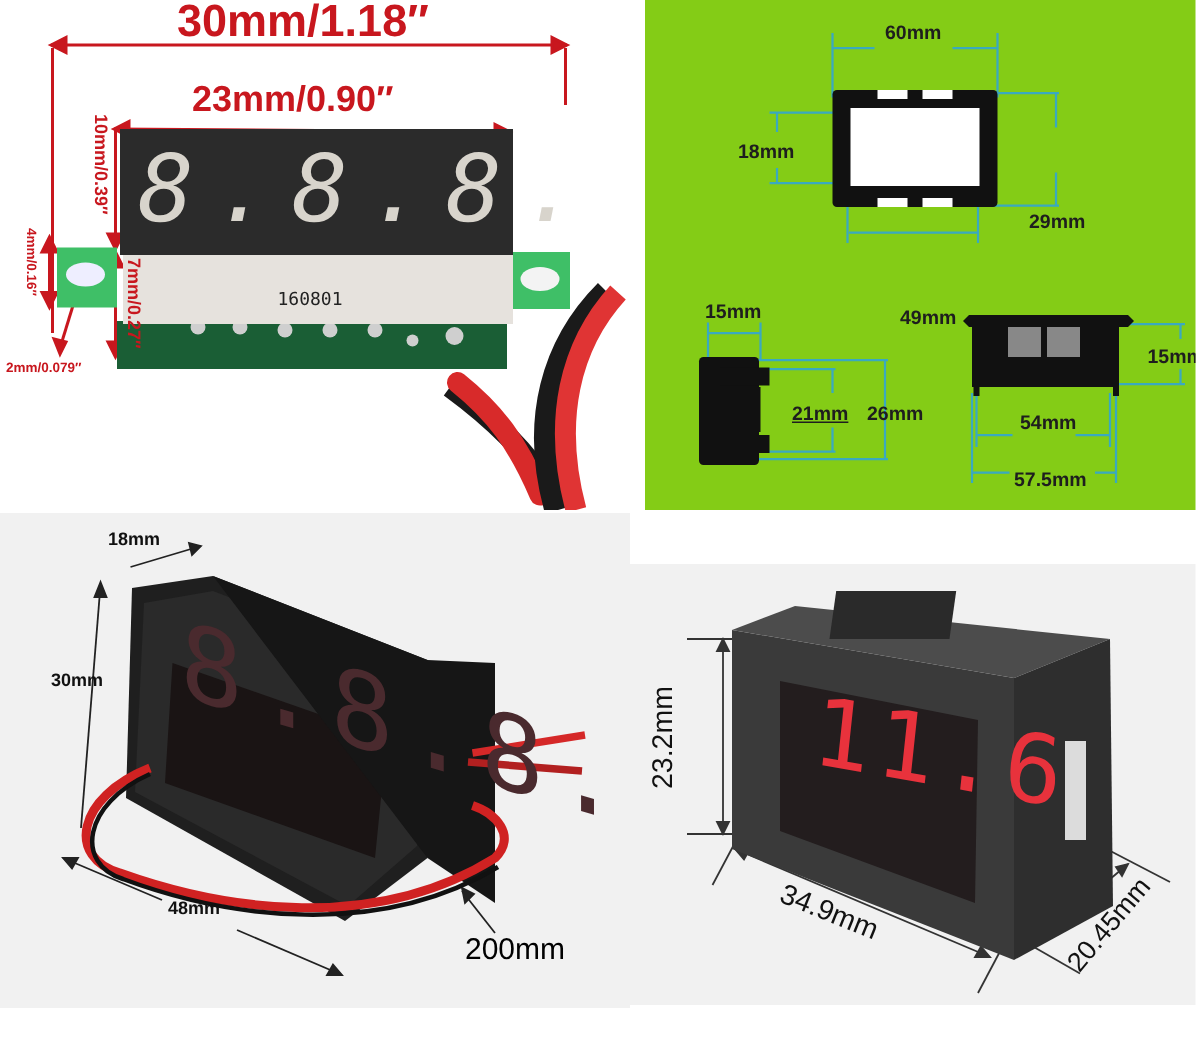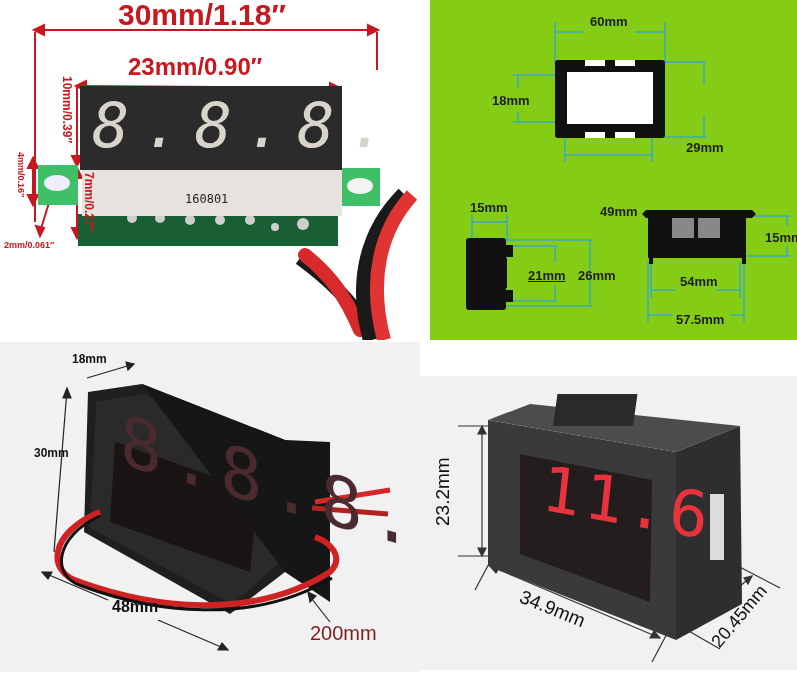--- a/index.html
+++ b/index.html
@@ -70,21 +70,21 @@
     <path d="M300 258 C330 280 350 300 370 330" stroke="#1a1a1a" stroke-width="14" fill="none"></path>
     <path d="M305 255 C330 275 345 295 360 330" stroke="#d82a2a" stroke-width="14" fill="none" stroke-linecap="round"></path>
     <path d="M405 195 C370 230 355 280 372 340" stroke="#1a1a1a" stroke-width="18" fill="none"></path>
     <path d="M412 195 C380 230 368 280 384 340" stroke="#e03434" stroke-width="14" fill="none"></path>
   </svg>
 
   <div class="red-label" style="left:118px;top:-2px;font-size:30px;">30mm/1.18″</div>
   <div class="red-label" style="left:128px;top:53px;font-size:24px;">23mm/0.90″</div>
   <div class="red-label vtext" style="left:74px;top:76px;font-size:12px;transform:rotate(90deg);">10mm/0.39″</div>
   <div class="red-label vtext" style="left:26px;top:152px;font-size:9px;transform:rotate(90deg);">4mm/0.16″</div>
-  <div class="red-label" style="left:4px;top:240px;font-size:9px;">2mm/0.061″</div>
+  <div class="red-label" style="left:4px;top:240px;font-size:9px;">2mm/0.079″</div>
   <div class="red-label vtext" style="left:96px;top:172px;font-size:12px;transform:rotate(90deg);">7mm/0.27″</div>
 
   <div class="abs" style="left:92px;top:93px;font-family:'DejaVu Sans Mono',monospace;font-size:62px;color:#d8d4cc;letter-spacing:14px;line-height:66px;font-style:italic;">8.8.8.</div>
   <div class="pcb-text" style="left:156px;top:192px;font-size:12px;margin-left:29px;">160801</div>
 </div>
 
 <div class="panel" id="p2">
   <svg width="367" height="340">
     <g stroke="#3aa9c0" stroke-width="1.5" fill="none">
 
@@ -183,22 +183,22 @@
 
     <path d="M100 170 C50 190 45 230 80 240 C150 265 250 280 330 230 C345 215 330 200 315 195" stroke="#d02222" stroke-width="6" fill="none"></path>
     <path d="M100 174 C55 194 50 234 82 244 C152 270 252 284 332 236" stroke="#111" stroke-width="3" fill="none"></path>
     <path d="M315 160 L390 148" stroke="#d52828" stroke-width="5"></path>
     <path d="M312 166 L388 172" stroke="#b22020" stroke-width="5"></path>
   </svg>
   <div class="abs" style="left:120px;top:100px;font-family:'DejaVu Sans Mono',monospace;font-size:70px;color:#4a2a2e;letter-spacing:8px;transform:skewY(16deg);">8.8.8.</div>
 
   <div class="blk-label" style="left:72px;top:10px;font-size:12px;">18mm</div>
   <div class="blk-label" style="left:34px;top:104px;font-size:12px;text-align:center;">30mm</div>
-  <div class="blk-label" style="left:112px;top:256px;font-size:16px;">48mm</div>
-  <div class="abs" style="left:310px;top:280px;font-size:20px;color:#7f1d1d;text-align:right;">200mm</div>
+  <div class="blk-label" style="left:112px;top:256px;font-size:12px;">48mm</div>
+  <div class="abs" style="left:310px;top:280px;font-size:20px;color:#000000;text-align:right;">200mm</div>
 </div>
 
 <div class="panel" id="p4">
   <svg width="377" height="294">
     <g stroke="#333" stroke-width="1.2" fill="#333">
       <line x1="38" y1="50" x2="72" y2="50"></line>
         <line x1="38" y1="180" x2="72" y2="180"></line>
       <line x1="62" y1="52" x2="62" y2="178"></line>
       <polygon points="62,50 58,58 66,58"></polygon>
         <polygon points="62,180 58,172 66,172"></polygon>

